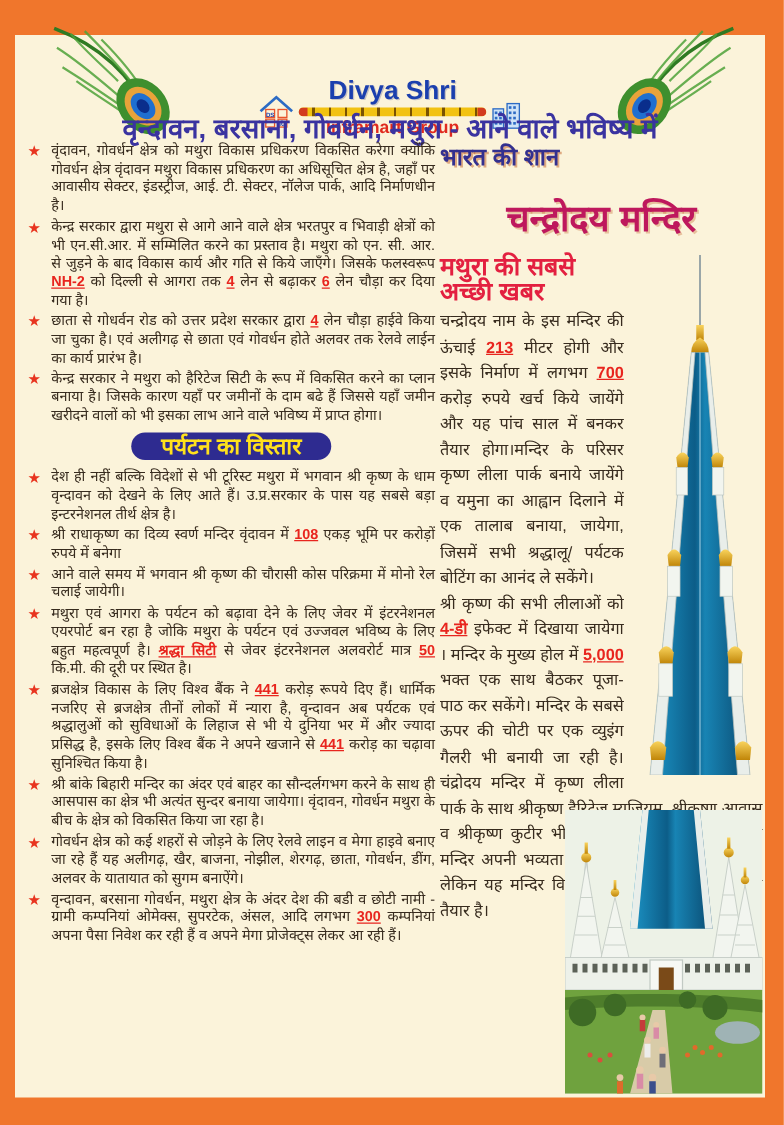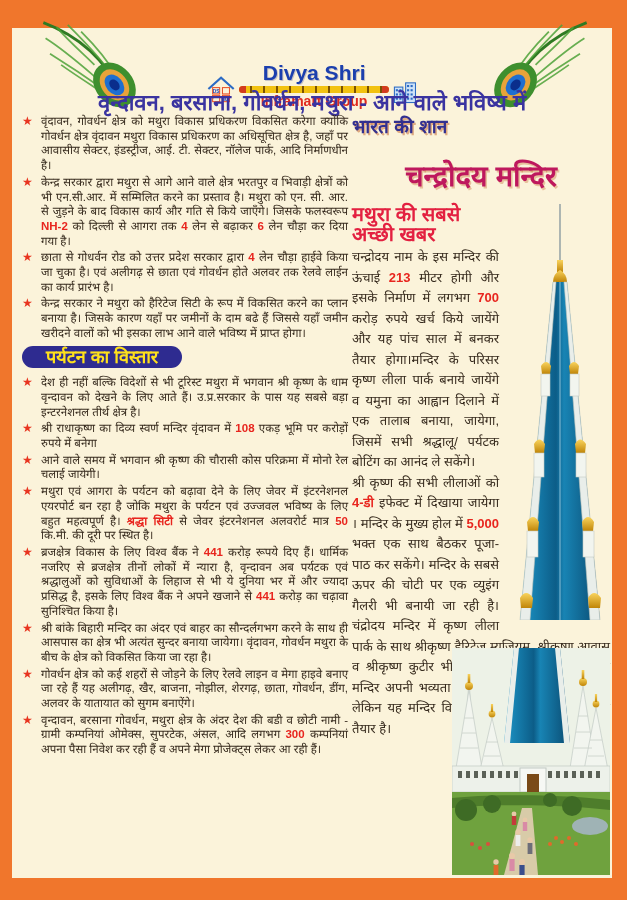--- a/index.html
+++ b/index.html
@@ -36,22 +36,22 @@
     color:#3A33A0;font-size:22px;font-weight:bold;
   }
   
   .left-col{
     position:absolute;left:10px;top:86px;width:326px;
     color:#372B1E;font-size:11.5px;line-height:14.7px;
   }
   .bullet{display:flex;margin-bottom:2px;}
   .star{flex:none;width:19px;color:#E8341F;font-size:12px;line-height:14px;}
   .btxt{flex:1;text-align:justify;}
-  .red{color:#E8251E;font-weight:bold;}
-  .pill-row{margin:5px 0 7px 0;}
+  .red{color:#E8251E;font-weight:bold;text-decoration:underline;}
+  .pill-row{text-align:center;margin:5px 0 7px 0;}
   .pill{
     display:inline-block;background:#2E2B90;color:#FFE11C;
     font-size:18px;font-weight:bold;padding:4px 24px;border-radius:15px;
   }
   .right-col{position:absolute;left:340px;top:86px;width:258px;}
   .r-h{//
     text-align:center;color:#33308F;font-size:19px;font-weight:bold;line-height:26px;
     text-shadow:1.5px 1.5px 0 rgba(196,98,40,.5);
   }
   .temple-name{

